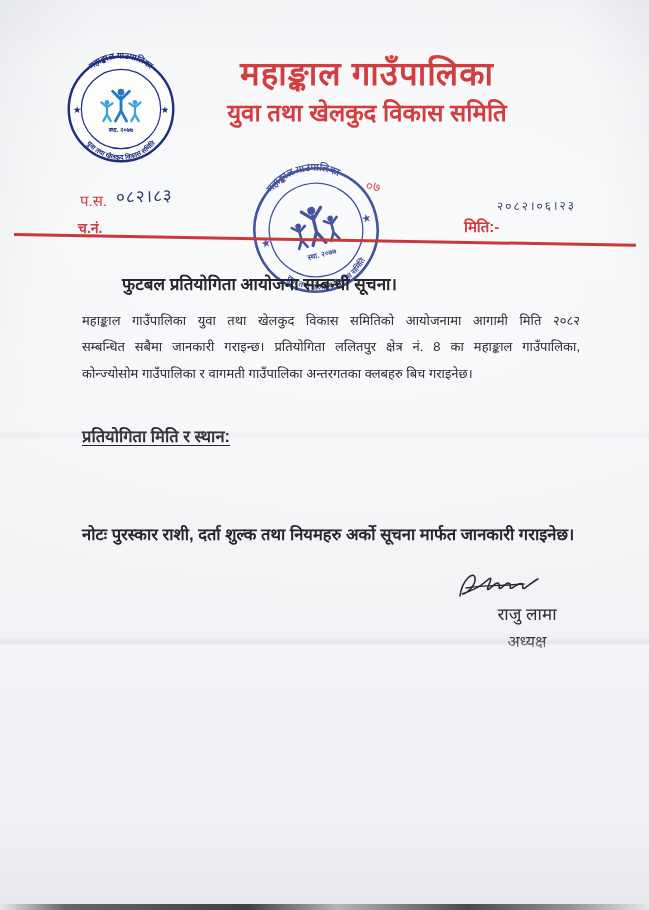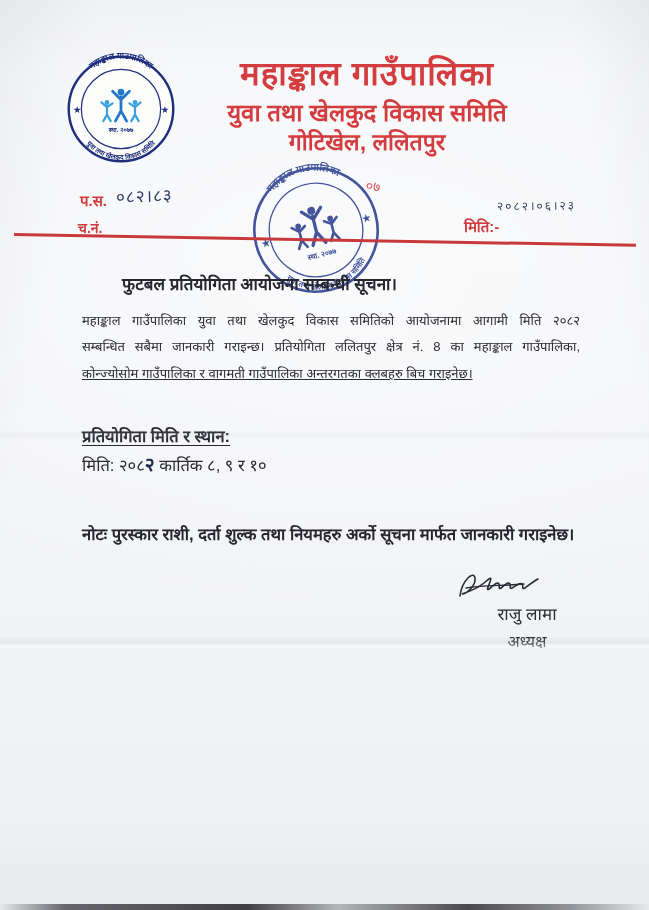--- a/index.html
+++ b/index.html
@@ -20,34 +20,34 @@
     background:linear-gradient(90deg,rgba(40,40,44,0) 0%,rgba(70,70,76,.8) 10%,rgba(45,45,50,.9) 38%,rgba(120,120,126,.45) 52%,rgba(45,45,50,.85) 72%,rgba(80,80,86,.55) 88%,rgba(40,40,44,0) 100%);}
 
   .letterhead-text{position:absolute;left:172px;top:52px;width:390px;text-align:center;}
   .lh-line1{font-size:33px;font-weight:bold;color:#d43d3f;letter-spacing:1px;line-height:1.35;}
   .lh-line2{font-size:24px;font-weight:bold;color:#d43d3f;line-height:1.3;}
   .lh-line3{font-size:23px;font-weight:bold;color:#d43d3f;line-height:1.3;}
 
   .logo{position:absolute;left:65px;top:53px;width:112px;height:112px;}
   .stamp{position:absolute;left:250px;top:164px;width:132px;height:132px;transform:rotate(-14deg);opacity:.88;}
 
-  .ref-dispatch{position:absolute;left:80px;top:190px;font-size:15px;font-weight:bold;color:#cf3a3c;text-align:center;}
+  .ref-dispatch{position:absolute;left:80px;top:190px;font-size:15px;font-weight:normal;color:#cf3a3c;text-align:center;}
   .ref-dispatch-no{position:absolute;left:116px;top:184px;font-size:17px;color:#2b3a63;transform:rotate(-2deg);letter-spacing:1px;}
   .ref-serial{position:absolute;left:78px;top:218px;font-size:14px;font-weight:bold;color:#cf3a3c;}
   .ref-date-label{position:absolute;left:464px;top:216px;font-size:15px;font-weight:bold;color:#cf3a3c;}
   .ref-date-value{position:absolute;left:497px;top:197px;font-size:12px;color:#33405f;letter-spacing:2px;transform:rotate(-.5deg);}
   .stamp-side-mark{position:absolute;left:366px;top:176px;font-size:14px;color:#d86060;transform:rotate(8deg);}
 
   .red-rule{position:absolute;left:14px;top:233px;width:622px;height:3px;background:#c9393c;transform:rotate(1deg);transform-origin:left center;z-index:1;}
 
   .subject{position:absolute;left:0;top:272px;width:519px;text-align:center;font-size:17px;font-weight:bold;color:#26262e;}
 
   .body-par{position:absolute;left:82px;top:308px;width:498px;font-size:13px;color:#2b2b33;line-height:26.3px;}
   .jline{text-align:justify;text-align-last:justify;}
-  .lastline{text-align:left;text-decoration:underline;}
+  .lastline{text-align:left;}
 
   .details-heading{position:absolute;left:82px;top:424px;font-size:16.5px;font-weight:bold;color:#26262e;text-decoration:underline;text-underline-offset:3px;}
   .details-date{position:absolute;left:82px;top:451px;font-size:16.5px;color:#2b2b33;}
   .hand-digit{font-weight:bold;color:#1f2c50;font-size:19px;}
   .details-venue{position:absolute;left:82px;top:477px;font-size:16.5px;color:#2b2b33;}
 
   .note{position:absolute;left:82px;top:522px;width:510px;font-size:16.5px;font-weight:bold;color:#26262e;}
 
   .sig-scribble{position:absolute;left:452px;top:566px;width:104px;height:40px;}
   .sig-name{position:absolute;left:462px;top:602px;width:130px;text-align:center;font-size:17px;color:#2b2b33;}
@@ -86,21 +86,20 @@
         <circle cx="75" cy="53" r="2.6" fill="#3aa2df" stroke="none"></circle>
         <path d="M75,56 L75,66 M75,58 L69,54 M75,58 L81,53 M75,66 L71,73 M75,66 L79,73"></path>
       </g>
     </g>
     <text x="60" y="85" font-size="6.8" fill="#1f2f7d" text-anchor="middle" font-weight="bold">स्था. २०७७</text>
   </svg>
 
   <div class="letterhead-text">
     <div class="lh-line1">महाङ्काल गाउँपालिका</div>
     <div class="lh-line2">युवा तथा खेलकुद विकास समिति</div>
-    <div class="lh-line3">गोटिखेल, ललितपुर</div>
   </div>
 
   <div class="ref-dispatch">प.स.</div>
   <div class="ref-dispatch-no">०८२।८३</div>
   <div class="ref-serial">च.नं.</div>
   <div class="ref-date-label">मिति:-</div>
   <div class="ref-date-value">२०८२।०६।२३</div>
   <div class="stamp-side-mark">०७</div>
 
   <div class="red-rule"></div>
@@ -137,21 +136,20 @@
 
   <div class="subject">फुटबल प्रतियोगिता आयोजना सम्बन्धी सूचना।</div>
 
   <div class="body-par">
     <div class="jline">महाङ्काल गाउँपालिका युवा तथा खेलकुद विकास समितिको आयोजनामा आगामी मिति २०८२</div>
     <div class="jline">सम्बन्धित सबैमा जानकारी गराइन्छ। प्रतियोगिता ललितपुर क्षेत्र नं. 8 का महाङ्काल गाउँपालिका,</div>
     <div class="lastline">कोन्ज्योसोम गाउँपालिका र वागमती गाउँपालिका अन्तरगतका क्लबहरु बिच गराइनेछ।</div>
   </div>
 
   <div class="details-heading">प्रतियोगिता मिति र स्थान:</div>
-  <div class="details-date"><span>मिति: २०८</span><span class="hand-digit">२</span><span> कार्तिक ८, ९ र १०</span></div>
 
   <div class="note">नोटः पुरस्कार राशी, दर्ता शुल्क तथा नियमहरु अर्को सूचना मार्फत जानकारी गराइनेछ।</div>
 
   <svg class="sig-scribble" viewBox="0 0 100 40">
     <g fill="none" stroke="#2a2a35" stroke-width="1.6" stroke-linecap="round">
       <path d="M6,30 C8,14 20,4 21,12 C22,20 12,28 8,28 C14,26 24,22 30,17 C36,12 38,10 36,16 C34,21 32,25 35,23 C39,20 43,15 45,18 C46,20 44,24 47,22 C51,19 54,15 56,18 C57,20 55,23 58,22 C62,20 66,16 68,18 C70,20 67,24 71,22 C75,19 80,15 84,13"></path>
       <path d="M12,22 C30,19 50,20 70,18" stroke-width="1.3"></path>
     </g>
   </svg>
   <div class="sig-name">राजु लामा</div>

